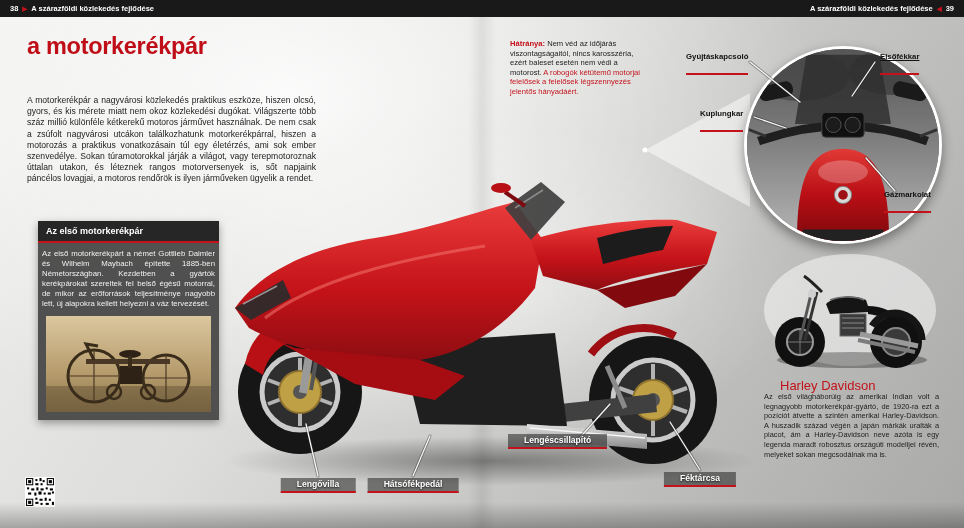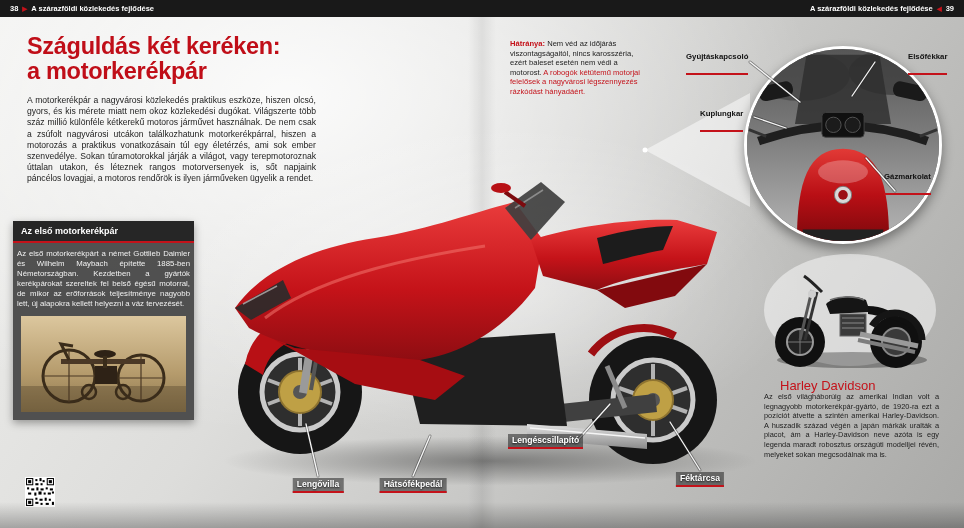--- a/index.html
+++ b/index.html
@@ -23,21 +23,21 @@
   .topbar .grp{display:flex;align-items:center;gap:4px;}
   .topbar .arrow{color:var(--accent,#c4121a);font-size:6.5px;}
 
   
   .headline{position:absolute;left:27px;top:34px;z-index:5;color:var(--title-red,#c00e18);
     font-weight:bold;font-size:23.5px;line-height:25px;letter-spacing:-0.3px;}
   .intro{position:absolute;left:27px;top:95px;width:289px;z-index:5;color:#1c1c1c;
     font-size:8.6px;line-height:11.2px;text-align:justify;}
 
   
-  .first-box{position:absolute;left:13px;top:221px;width:181px;z-index:3;
+  .first-box{position:absolute;left:38px;top:221px;width:181px;z-index:3;
     background:rgba(72,72,72,0.95);box-shadow:0 3px 8px rgba(0,0,0,0.35);}
   .first-box .box-title{background:#262626;color:#fff;font-weight:bold;font-size:9px;
     padding:5px 8px;border-bottom:2px solid var(--accent,#c4121a);}
   .first-box .box-text{margin:0;padding:6px 4px 5px;color:#f1f1f1;font-size:7.8px;line-height:10px;text-align:justify;}
   .first-box .box-photo{display:block;margin:2px 8px 8px;}
 
   
   .proscons{position:absolute;left:510px;top:39px;width:133px;z-index:5;color:#222;
     font-size:7.6px;line-height:9.6px;}
   .proscons p{margin:0 0 6px;}
@@ -56,21 +56,21 @@
   .beam-layer,.lines-layer{position:absolute;left:0;top:0;width:964px;height:528px;pointer-events:none;}
   .beam-layer{z-index:2;}
   .lines-layer{z-index:4;}
   .bike-shadow{position:absolute;left:220px;top:436px;width:540px;height:50px;z-index:1;
     background:radial-gradient(ellipse at center, rgba(0,0,0,0.38), rgba(0,0,0,0) 70%);}
   .bike-wrap{position:absolute;left:205px;top:168px;width:540px;height:320px;z-index:2;}
   .bike-wrap svg{display:block;width:100%;height:100%;}
 
   
   .bike-label{position:absolute;z-index:5;font-size:8.6px;font-weight:bold;color:#fff;
-    background:rgba(35,35,35,0.55);padding:1px 4px 2px;border-bottom:2px solid var(--accent,#c4121a);
+    background:rgba(35,35,35,0.55);padding:1px 16px 2px;border-bottom:2px solid var(--accent,#c4121a);
     text-shadow:0 1px 2px rgba(0,0,0,0.8);white-space:nowrap;}
   .centered{transform:translateX(-50%);}
   .shock-text{position:absolute;left:508px;top:451px;width:151px;z-index:5;color:#2a2a2a;
     font-size:7.4px;line-height:9.4px;text-align:justify;margin:0;}
 
   
   .harley-photo{position:absolute;left:760px;top:250px;width:180px;height:125px;z-index:3;}
   .harley-photo svg{display:block;width:100%;height:100%;}
   .harley-title{position:absolute;left:780px;top:378px;z-index:5;color:var(--accent,#c4121a);
     font-size:13px;font-weight:normal;}
@@ -95,21 +95,20 @@
       <span>A szárazföldi közlekedés fejlődése</span>
     </div>
     <div class="grp">
       <span>A szárazföldi közlekedés fejlődése</span>
       <span class="arrow">◀</span>
       <span>39</span>
     </div>
   </header>
 
   <h1 class="headline" style="margin:0;">
-    <div>Száguldás két keréken:</div>
     <div>a motorkerékpár</div>
   </h1>
 
   <p class="intro" style="margin:0;">A motorkerékpár a nagyvárosi közlekedés praktikus eszköze, hiszen olcsó, gyors, és kis mérete miatt nem okoz közlekedési dugókat. Világszerte több száz millió különféle kétkerekű motoros járművet használnak. De nem csak a zsúfolt nagyvárosi utcákon találkozhatunk motorkerékpárral, hiszen a motorozás a praktikus vonatkozásain túl egy életérzés, ami sok ember szenvedélye. Sokan túramotorokkal járják a világot, vagy terepmotoroznak úttalan utakon, és léteznek rangos motorversenyek is, sőt napjaink páncélos lovagjai, a motoros rendőrök is ilyen járműveken ügyelik a rendet.</p>
 
   <aside class="first-box">
     <div class="box-title">Az első motorkerékpár</div>
     <p class="box-text">Az első motorkerékpárt a német Gottlieb Daimler és Wilhelm Maybach építette 1885-ben Németországban. Kezdetben a gyártók kerékpárokat szereltek fel belső égésű motorral, de mikor az erőforrások teljesítménye nagyobb lett, új alapokra kellett helyezni a váz tervezését.</p>
     <svg class="box-photo" width="165" height="96" viewBox="0 0 165 96">
       <defs>
@@ -133,21 +132,21 @@
       <rect x="74" y="50" width="22" height="18" fill="#2e2216"></rect>
       <ellipse cx="84" cy="38" rx="11" ry="4" fill="#2e2216"></ellipse>
       <rect x="82" y="40" width="4" height="12" fill="#3a2c1a"></rect>
       <circle cx="68" cy="76" r="7" fill="none" stroke="#3a2c1a" stroke-width="2.5"></circle>
       <circle cx="102" cy="76" r="7" fill="none" stroke="#3a2c1a" stroke-width="2.5"></circle>
       <path d="M48,44 L40,28 L52,30" fill="none" stroke="#3a2c1a" stroke-width="3"></path>
     </svg>
   </aside>
 
   <div class="proscons">
-    <p><span class="lbl">Hátránya:</span> <span>Nem véd az időjárás viszontagságaitól, nincs karosszéria, ezért baleset esetén nem védi a motorost.</span> <span class="hl">A robogók kétütemű motorjai felelősek a nagyvárosi légszennyezés rázkódást hányadáért.</span></p>
+    <p><span class="lbl">Hátránya:</span> <span>Nem véd az időjárás viszontagságaitól, nincs karosszéria, ezért baleset esetén nem védi a motorost.</span> <span class="hl">A robogók kétütemű motorjai felelősek a felelősek légszennyezés jelentős hányadáért.</span></p>
   </div>
 
   <svg class="beam-layer" viewBox="0 0 964 528">
     <polygon points="645,150 750,93 750,207" fill="rgba(255,255,255,0.5)"></polygon>
     <circle cx="645" cy="150" r="2.5" fill="#fff"></circle>
   </svg>
 
   <div class="bike-shadow"></div>
 
   <div class="bike-wrap">
@@ -254,23 +253,23 @@
       <circle cx="110" cy="79" r="8" fill="#1b1b1b" stroke="#555"></circle>
       <path d="M52,200 C52,138 64,104 100,104 C136,104 148,138 148,200 Z" fill="url(#tankGrad)"></path>
       <ellipse cx="100" cy="128" rx="26" ry="12" fill="#ffffff" opacity="0.25"></ellipse>
       <circle cx="100" cy="152" r="9" fill="#d8d8d8" stroke="#777"></circle>
       <circle cx="100" cy="152" r="5" fill="#9c1016"></circle>
       <rect x="58" y="188" width="84" height="12" fill="#222"></rect>
     </svg>
   </div>
 
   <span class="co-label" style="left:686px;top:52px;">Gyújtáskapcsoló</span>
-  <span class="co-label" style="left:908px;top:52px;">Elsőfékkar</span>
+  <span class="co-label" style="left:880px;top:52px;text-decoration:underline;">Elsőfékkar</span>
   <span class="co-label" style="left:700px;top:109px;">Kuplungkar</span>
-  <span class="co-label" style="left:884px;top:172px;">Gázmarkolat</span>
+  <span class="co-label" style="left:884px;top:190px;">Gázmarkolat</span>
 
   <svg class="lines-layer" viewBox="0 0 964 528">
     <g stroke-linecap="round">
       <g stroke="rgba(40,40,40,0.45)" stroke-width="3">
         <line x1="318" y1="476" x2="306" y2="424"></line>
           <line x1="413" y1="476" x2="430" y2="436"></line>
         <line x1="575" y1="443" x2="610" y2="404"></line>
           <line x1="700" y1="470" x2="670" y2="422"></line>
         <line x1="750" y1="62" x2="800" y2="102"></line>
           <line x1="875" y1="62" x2="852" y2="96"></line>

